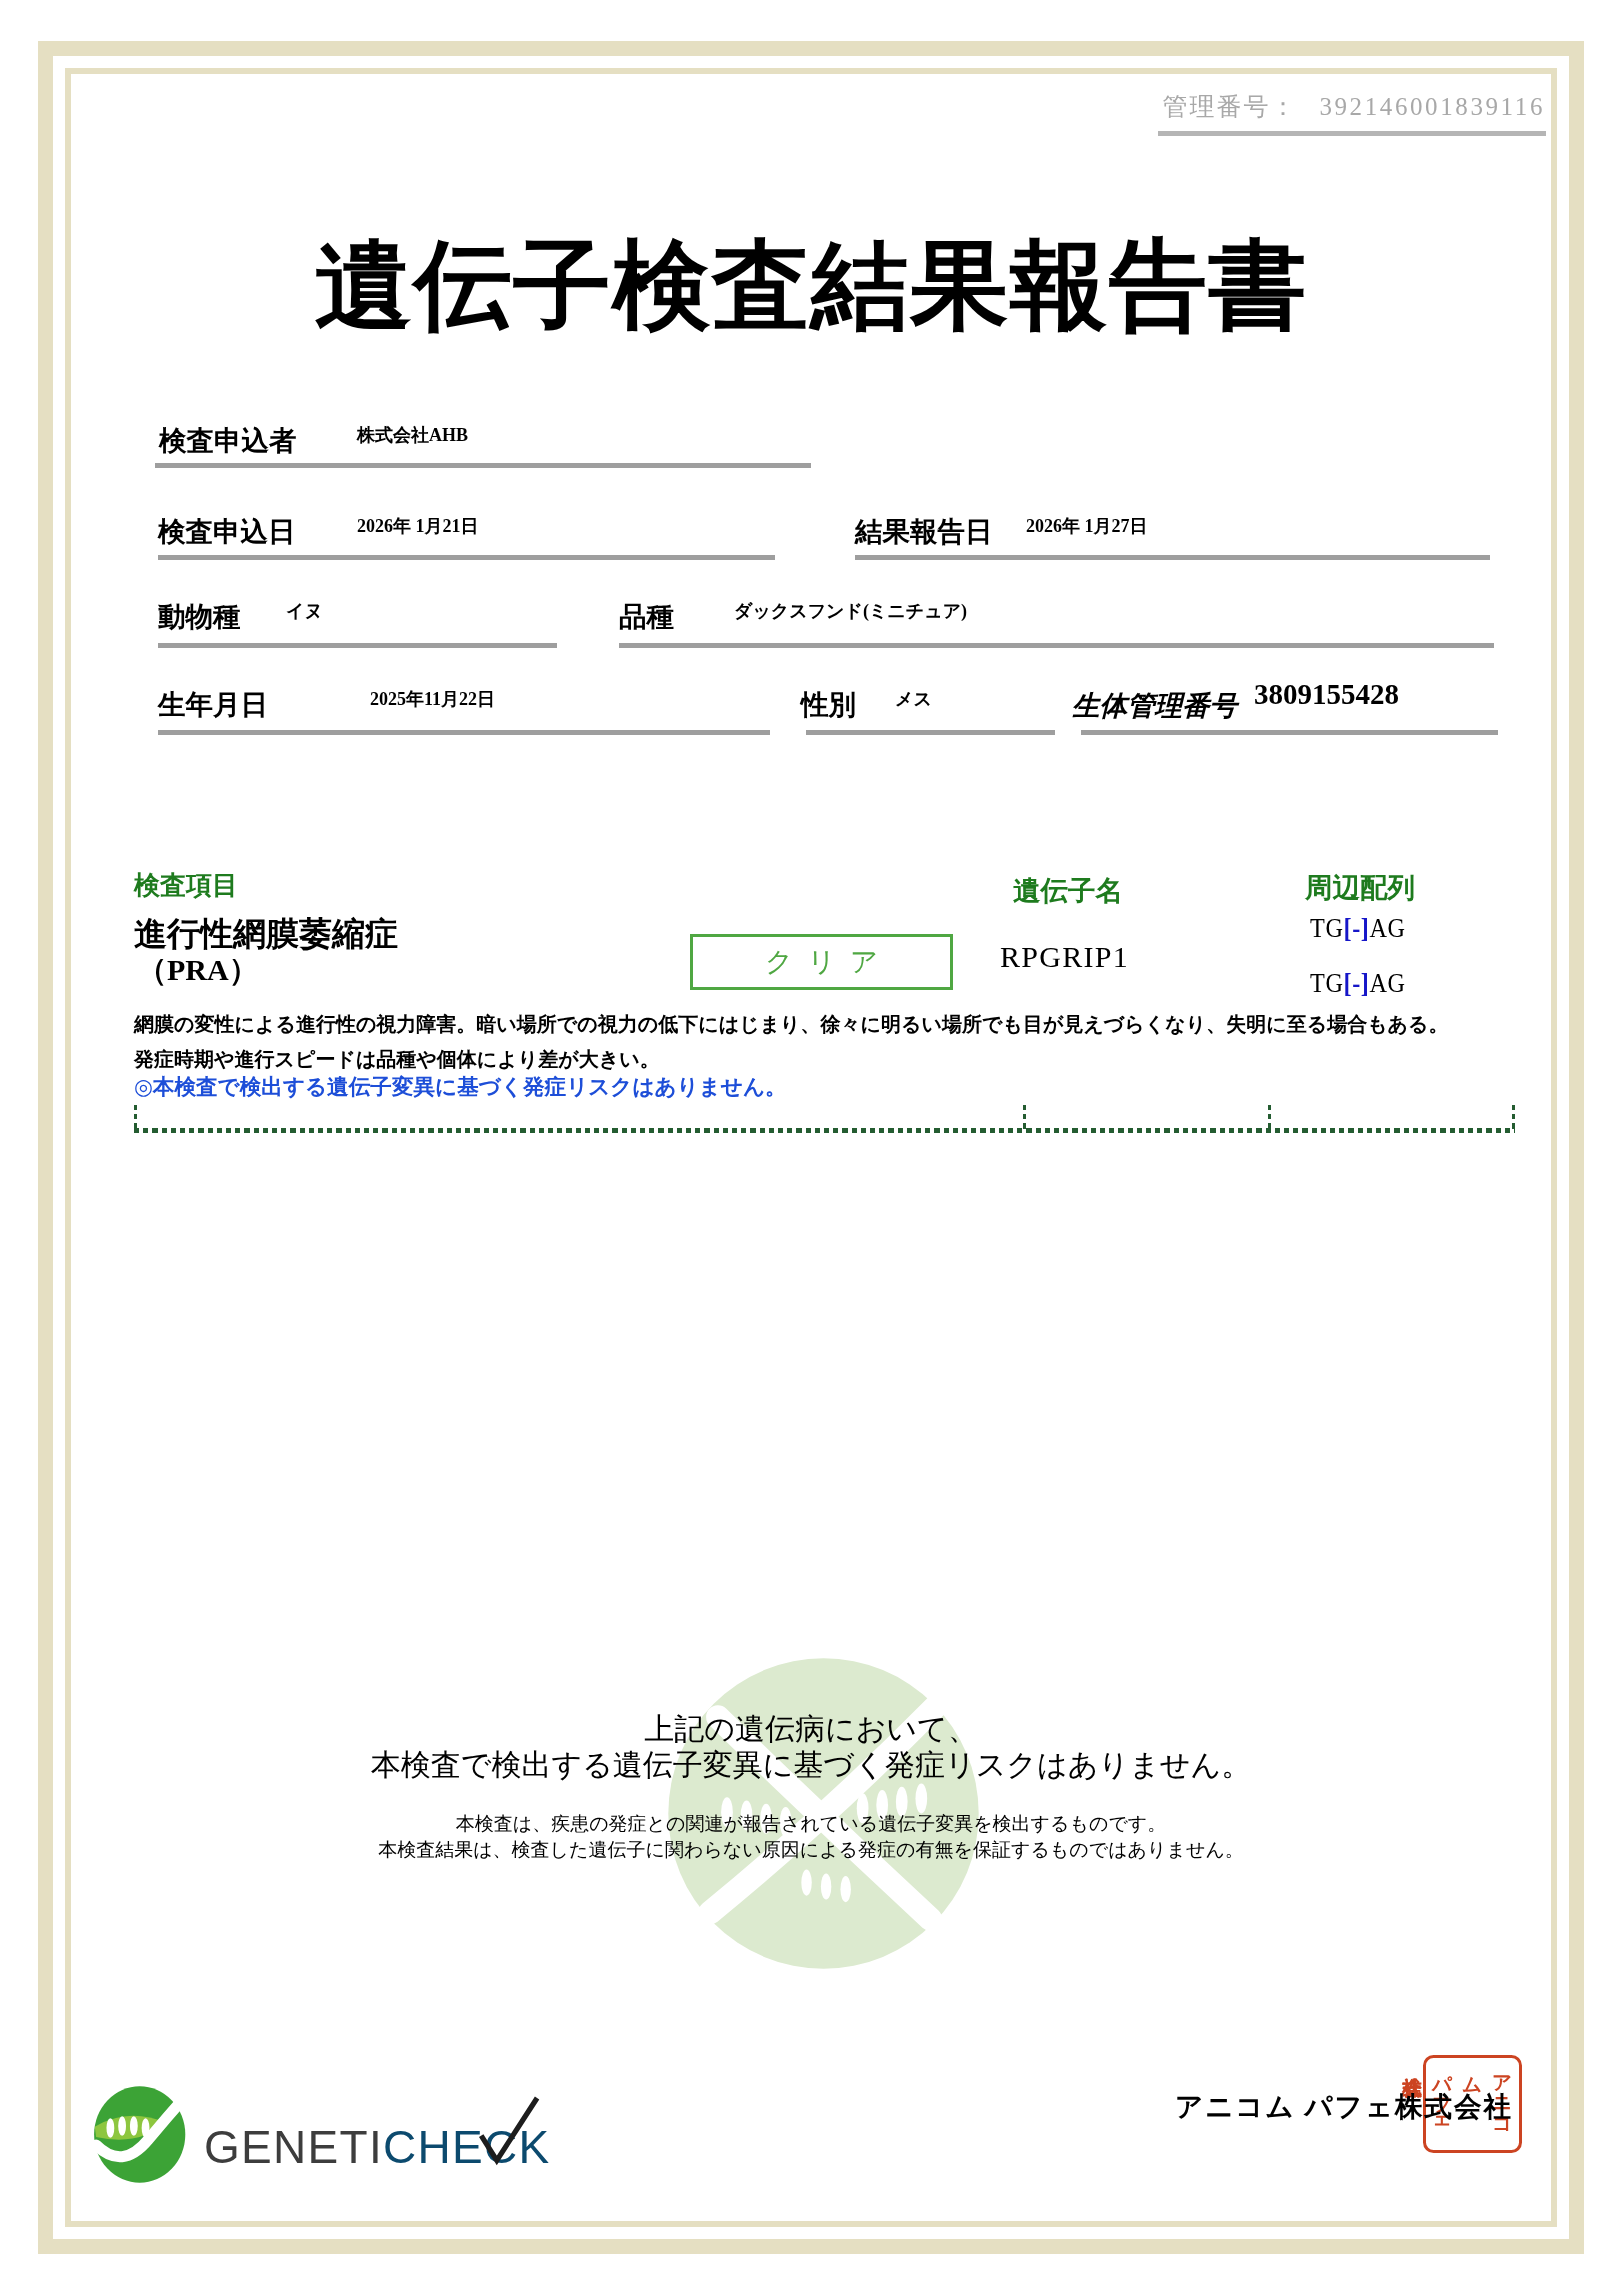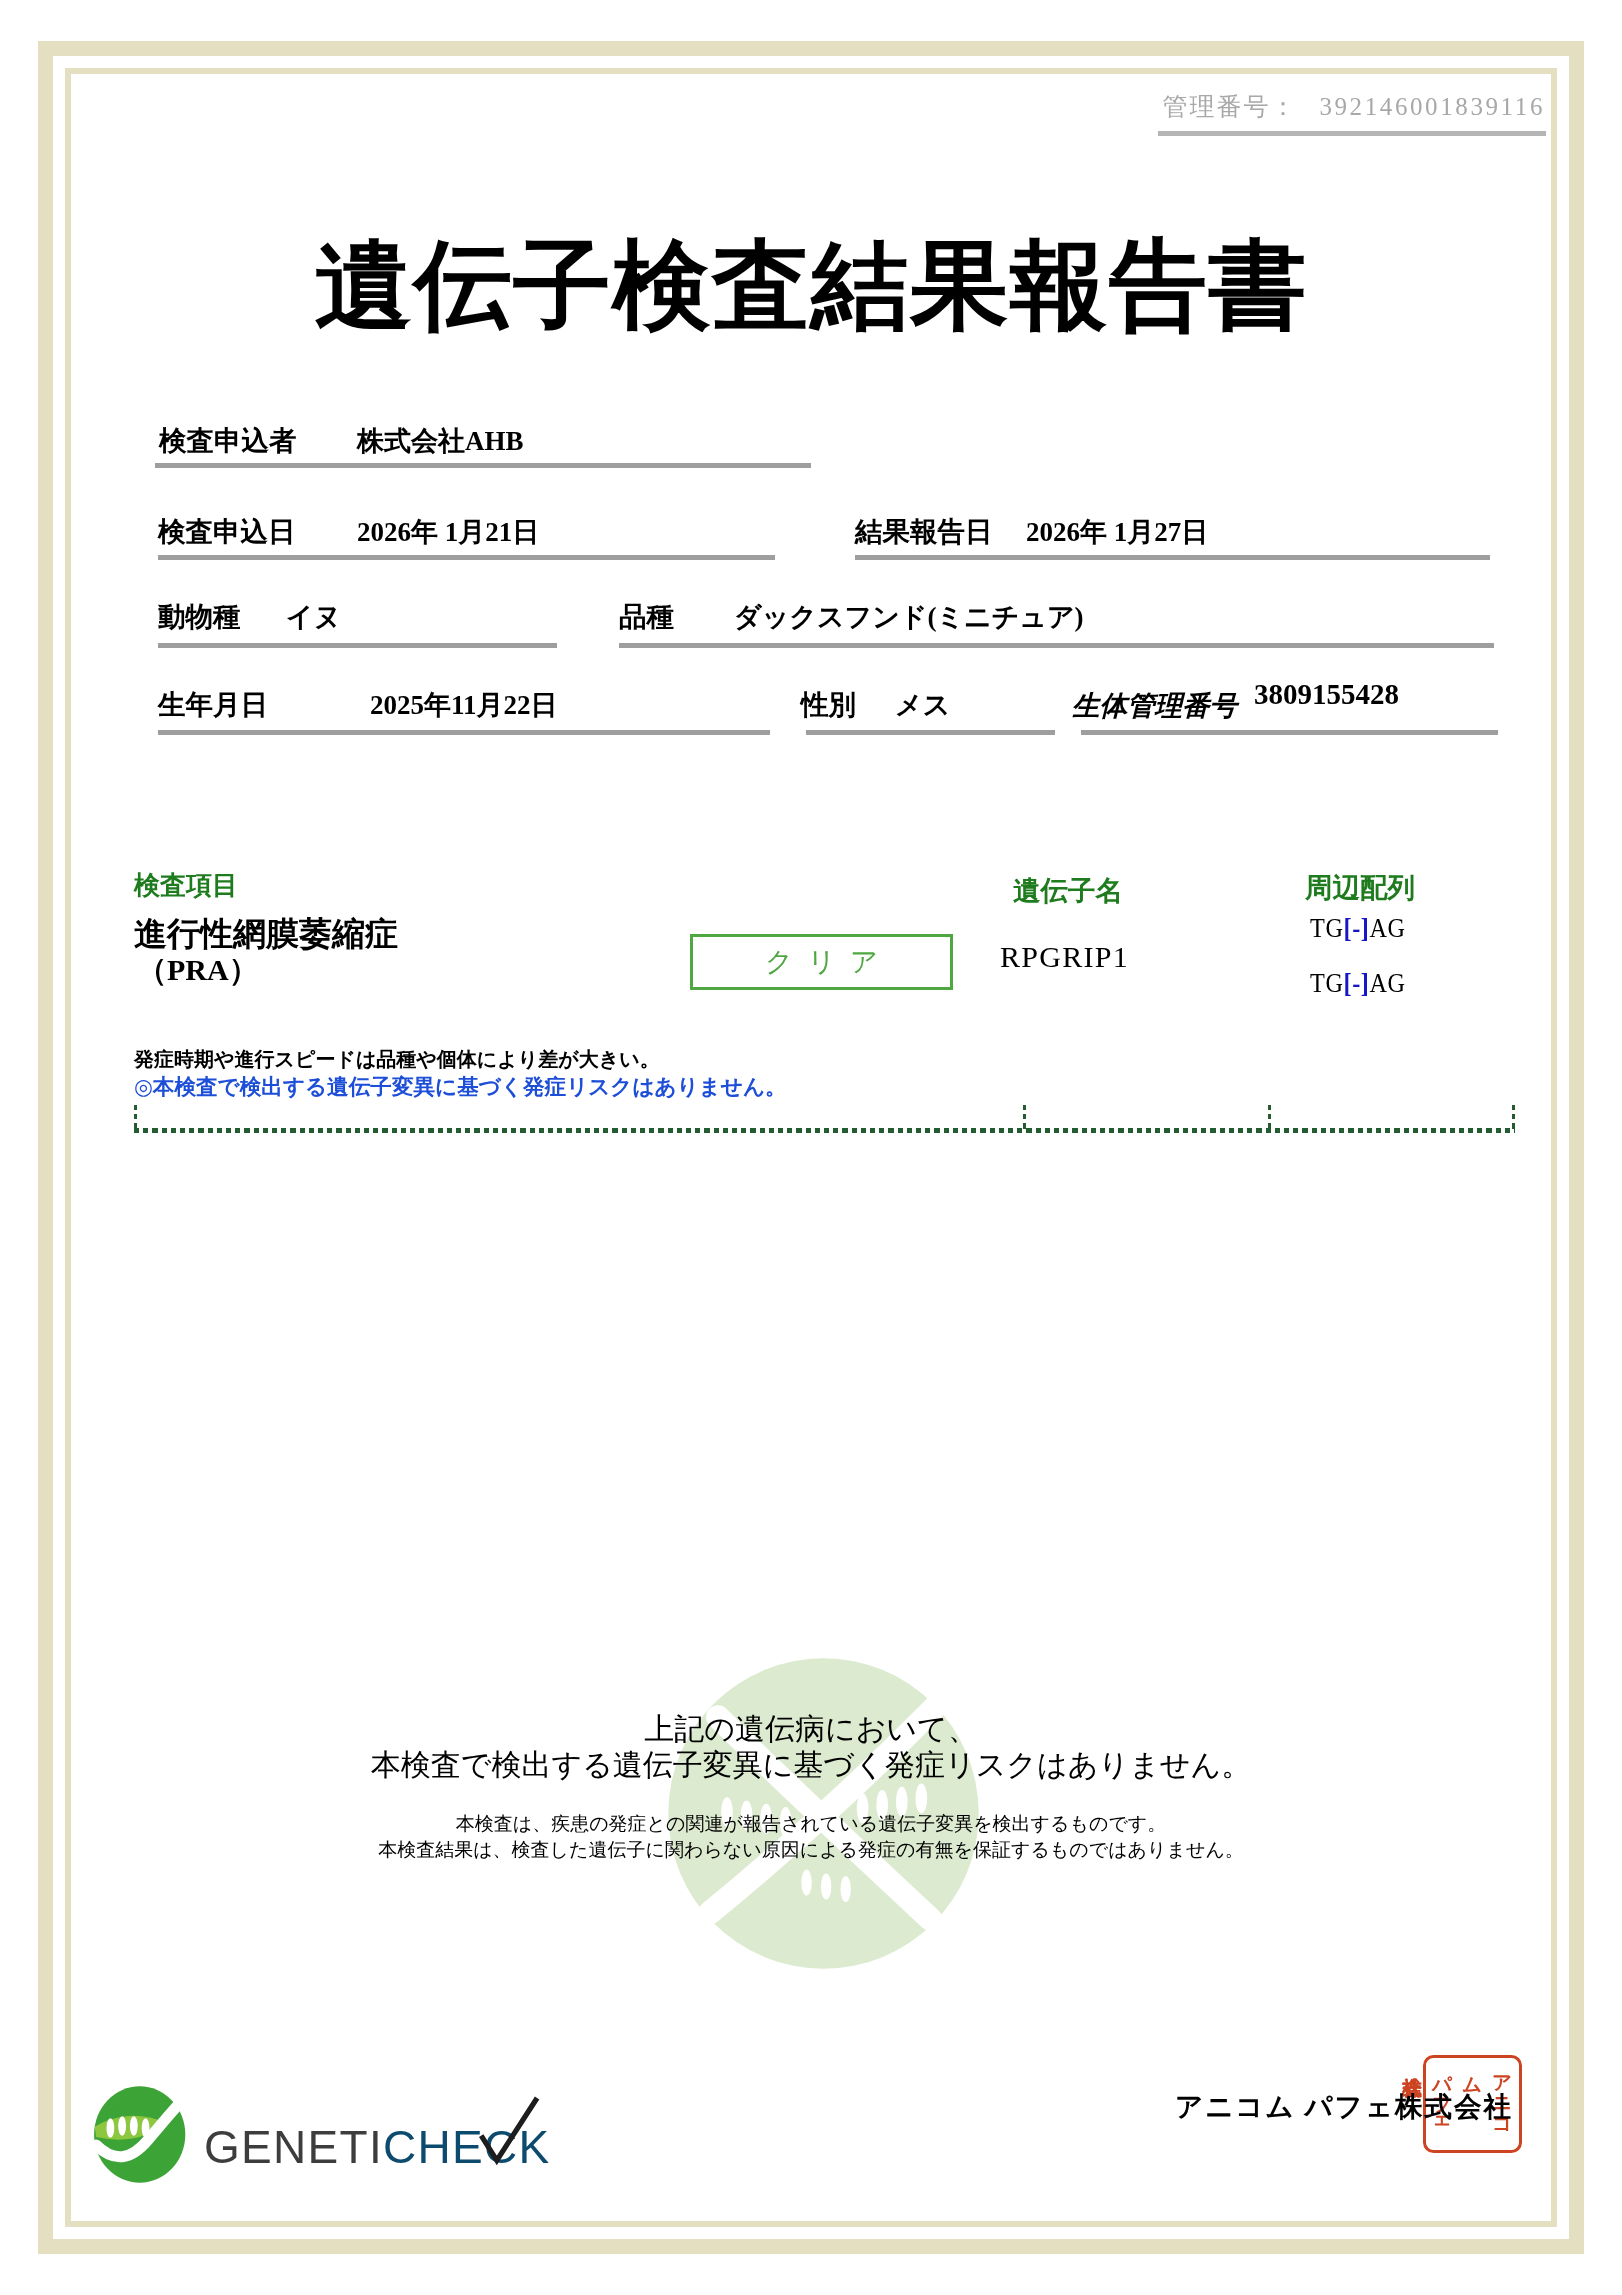--- a/index.html
+++ b/index.html
@@ -13,21 +13,21 @@
   
   .control-no{position:absolute;top:90px;right:77px;font-size:25px;color:#a8a8a8;
               letter-spacing:2px;white-space:nowrap;}
   .control-no .num{margin-left:22px;letter-spacing:2.6px;}
   .ul{position:absolute;height:5.2px;background:#9e9e9e;}
   .ul-control{left:1158px;top:131px;width:388px;background:#b5b5b5;}
   .doc-title{position:absolute;left:0;right:0;top:221px;margin:0;text-align:center;
              font-size:98px;font-weight:700;letter-spacing:1.3px;}
   
   .fl{position:absolute;font-size:27.5px;font-weight:700;white-space:nowrap;}
-  .fv{position:absolute;font-size:27px;font-weight:700;white-space:nowrap;}
+  .fv{position:absolute;font-size:18px;font-weight:700;white-space:nowrap;}
   .applicant-label{left:159px;top:423px;} .applicant-value{left:357px;top:423px;}
   .ul-applicant{left:155px;top:463px;width:656px;}
   .apply-label{left:158px;top:514px;}    .apply-value{left:357px;top:514px;}
   .ul-apply{left:158px;top:555px;width:617px;}
   .report-label{left:855px;top:514px;}  .report-value{left:1026px;top:514px;}
   .ul-report{left:855px;top:555px;width:635px;}
   .species-label{left:158px;top:599px;}  .species-value{left:286px;top:599px;}
   .ul-species{left:158px;top:643px;width:399px;}
   .breed-label{left:619px;top:599px;}    .breed-value{left:734px;top:599px;}
   .ul-breed{left:619px;top:643px;width:875px;}
@@ -134,20 +134,21 @@
 
   <div class="result-box">
     <span>クリア</span>
   </div>
 
   <div class="gene-name">RPGRIP1</div>
 
   <div class="allele allele-1"><span>TG</span><span class="variant">[-]</span><span>AG</span></div>
   <div class="allele allele-2"><span>TG</span><span class="variant">[-]</span><span>AG</span></div>
 
+  <div class="desc desc-1">網膜の変性による進行性の視力障害。暗い場所での視力の低下にはじまり、徐々に明るい場所でも目が見えづらくなり、失明に至る場合もある。</div>
   <div class="desc desc-2">発症時期や進行スピードは品種や個体により差が大きい。</div>
   <div class="desc desc-risk">◎本検査で検出する遺伝子変異に基づく発症リスクはありません。</div>
 
   <div class="dot-h"></div>
   <div class="dot-v dot-v1"></div>
   <div class="dot-v dot-v2"></div>
   <div class="dot-v dot-v3"></div>
   <div class="dot-v dot-v4"></div>
 
   <svg class="watermark" viewBox="0 0 480 480" aria-hidden="true">

